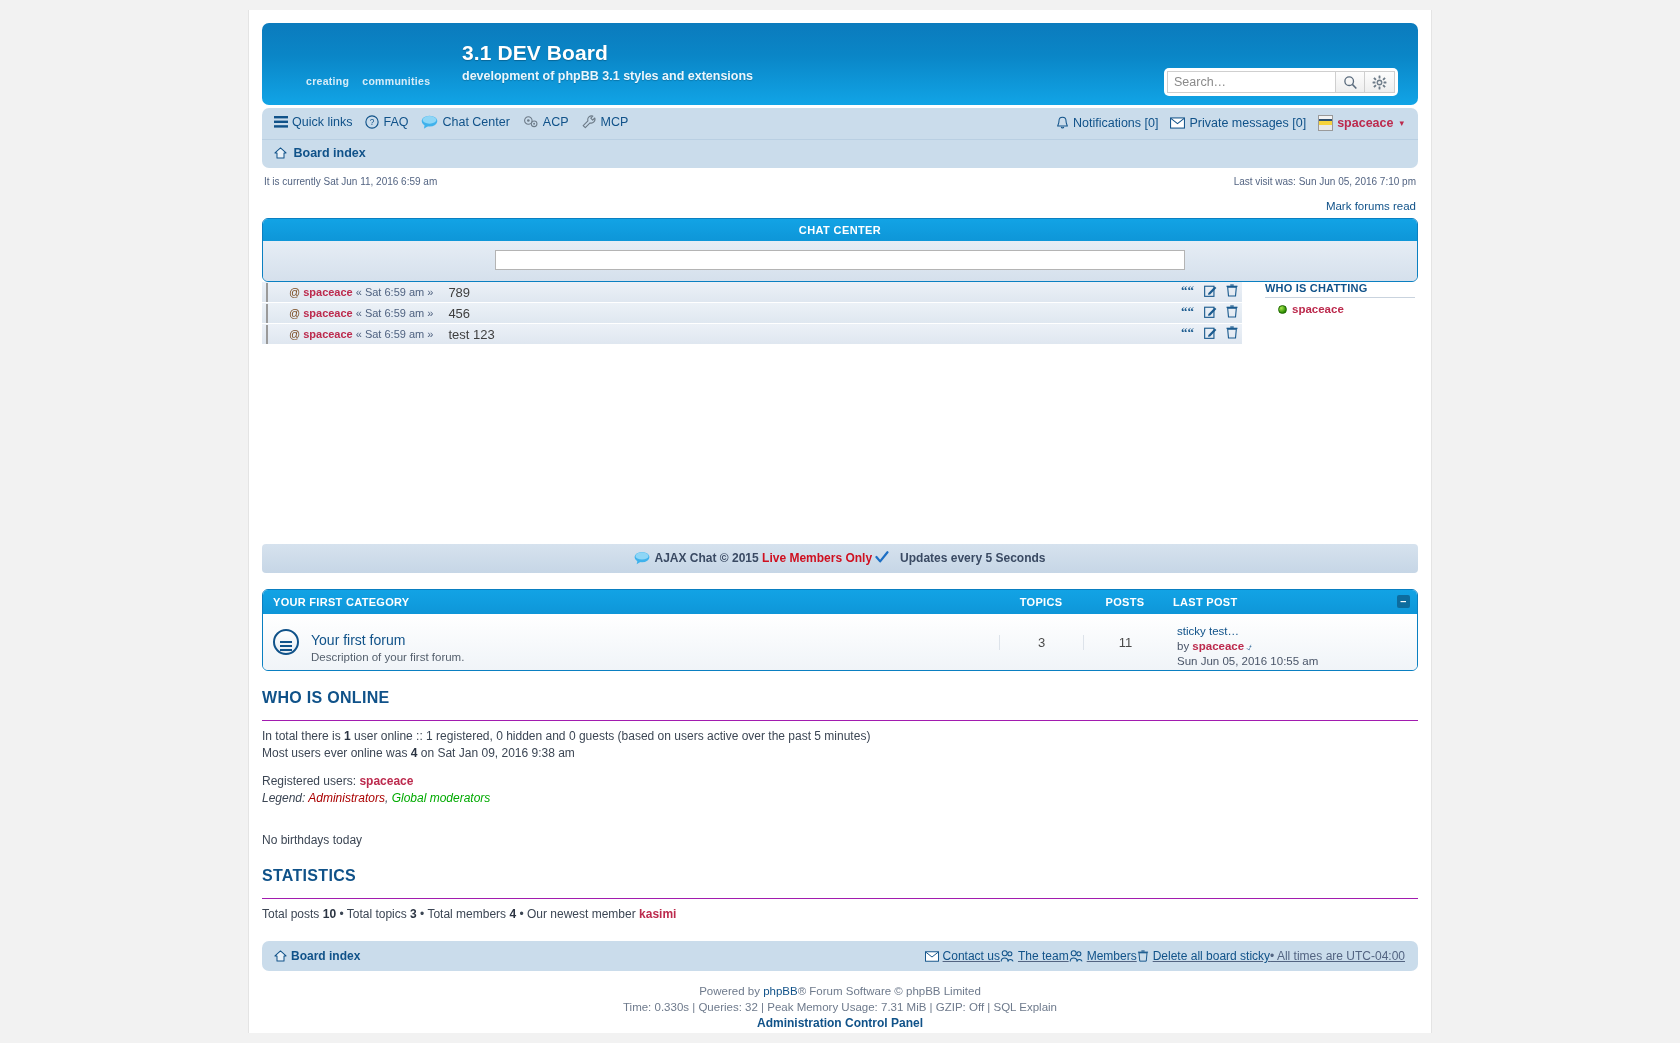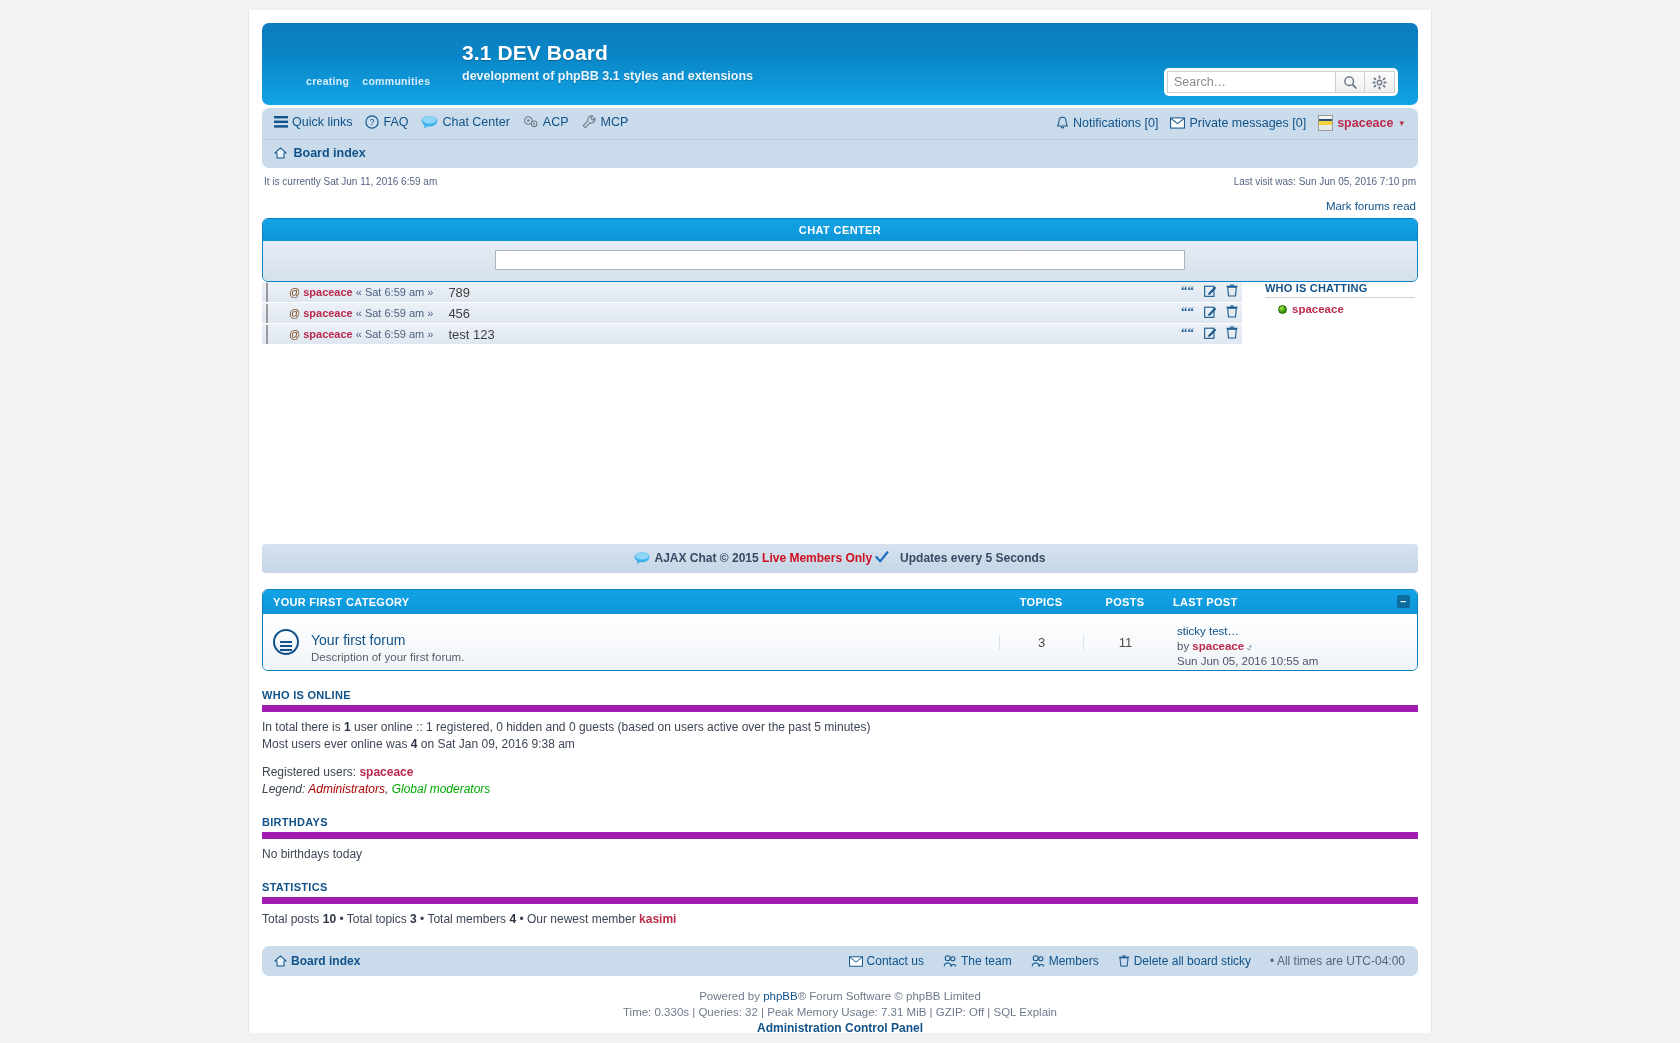--- a/index.html
+++ b/index.html
@@ -355,24 +355,24 @@
     font-size: 11.5px; color: #4a5568;
     line-height: 15px;
   }
   .fr-last a { color: #105289; text-decoration: none; }
   .fr-last .u { color: #bc2a4d; font-weight: bold; }
   .fr-last .jump { color: #105289; margin-left: 2px; font-size: 10px; }
 
   
   .sec { margin-top: 18px; }
   .sec-h {
-    font-size: 11px; color: #105289;
+    font-size: 16px; color: #105289;
     font-weight: bold; letter-spacing: .3px;
-    border-bottom: 7px solid #a21caf;
-    padding-bottom: 4px;
+    border-bottom: 1px solid #a21caf;
+    padding-bottom: 13px;
   }
   .sec-b {
     font-size: 12px; color: #3c4654;
     padding-top: 7px; line-height: 17px;
   }
   .sec-b b { color: #2b3442; }
   .sec-b .u { color: #bc2a4d; font-weight: bold; }
   .legend { font-style: italic; }
   .legend .adm { color: #aa0000; }
   .legend .gmod { color: #00aa00; }
@@ -386,22 +386,23 @@
     height: 30px;
     display: flex; align-items: center;
     padding: 0 12px;
     font-size: 12px;
     position: relative;
   }
   .botnav a { color: #105289; text-decoration: none; display:inline-flex; align-items:center; gap:4px;}
   .botnav .home { font-weight: bold; }
   .botnav .right {
     position: absolute; right: 13px;
-    display: flex; align-items: center; gap: 19px;
+    display: flex; align-items: center; gap: 0;
     color: #536482;
+    text-decoration: underline;
   }
   .copyright {
     text-align: center;
     font-size: 11.5px;
     color: #6e7a8c;
     padding-top: 12px;
     line-height: 16px;
   }
   .copyright a { color: #105289; text-decoration: none; }
   .acp-link { color: #105289; font-weight: bold; font-size: 12px; text-decoration: none; }
@@ -684,21 +685,20 @@
     <div class="sec-b">
       <div><span>In total there is </span><b>1</b><span> user online :: 1 registered, 0 hidden and 0 guests (based on users active over the past 5 minutes)</span></div>
       <div><span>Most users ever online was </span><b>4</b><span> on Sat Jan 09, 2016 9:38 am</span></div>
       <div class="gapline"></div>
       <div><span>Registered users: </span><span class="u">spaceace</span></div>
       <div class="legend"><span>Legend: </span><span class="adm">Administrators</span><span>, </span><span class="gmod">Global moderators</span></div>
     </div>
   </div>
 
   <div class="sec">
-    <div class="sec-h">BIRTHDAYS</div>
     <div class="sec-b">No birthdays today</div>
   </div>
 
   <div class="sec">
     <div class="sec-h">STATISTICS</div>
     <div class="sec-b"><span>Total posts </span><b>10</b><span> • Total topics </span><b>3</b><span> • Total members </span><b>4</b><span> • Our newest member </span><span class="u">kasimi</span></div>
   </div>
 
   <div class="botnav">
     <a href="#" class="home">

